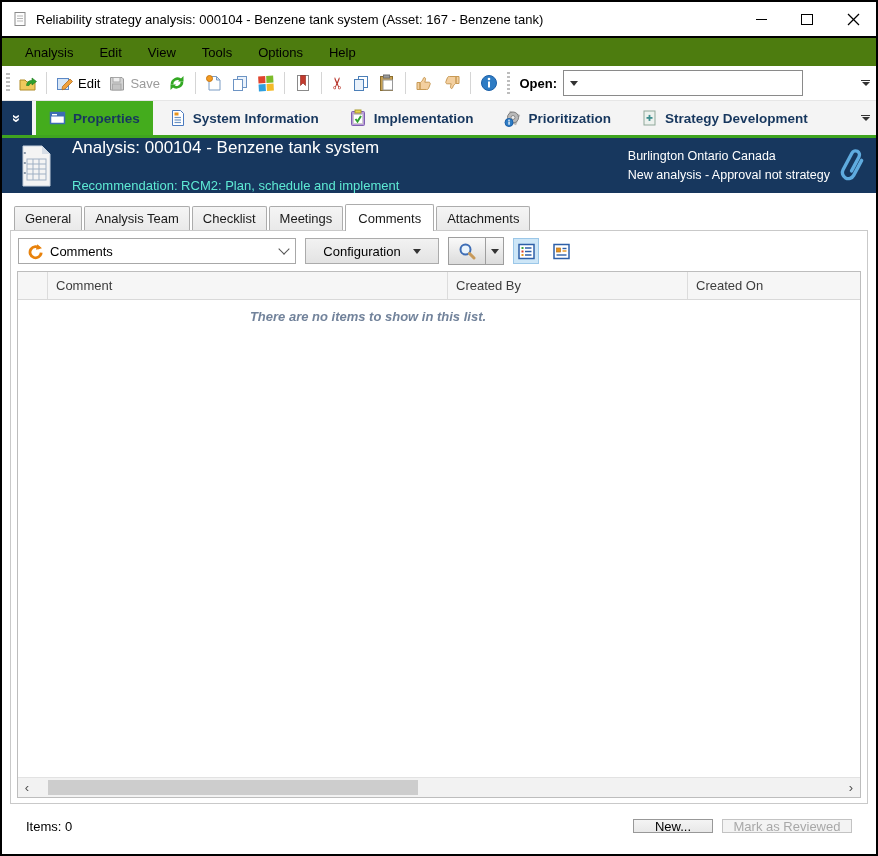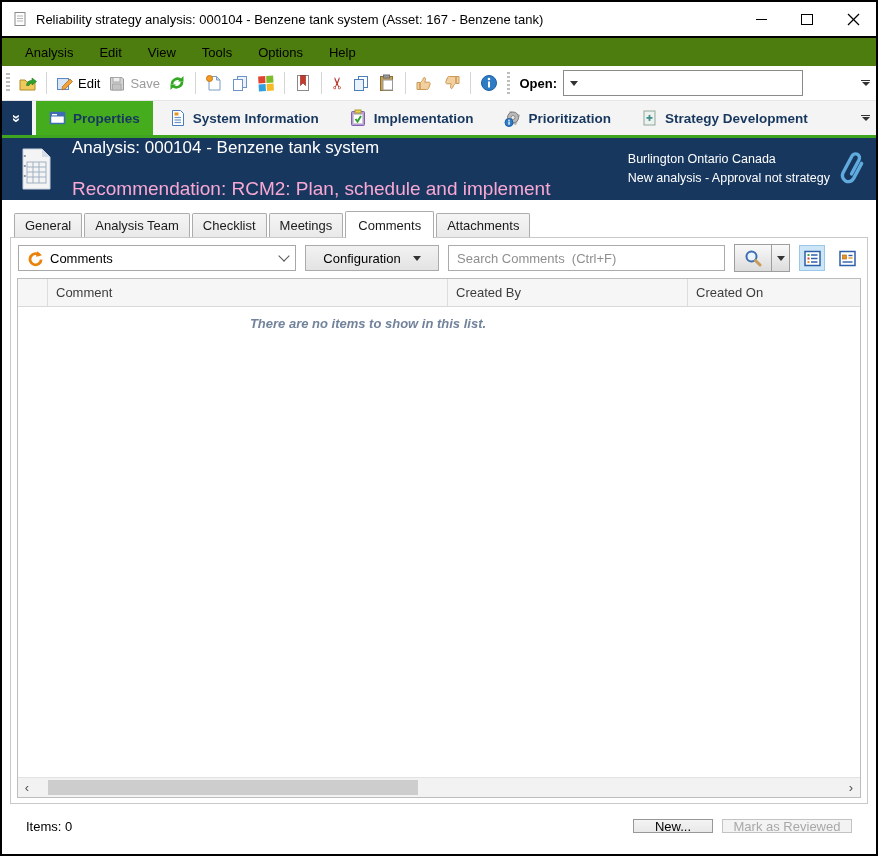--- a/index.html
+++ b/index.html
@@ -34,21 +34,21 @@
   
   .ribbon{flex:0 0 34px;display:flex;align-items:stretch;background:#f4f4f4;border-bottom:3px solid #3fa41f;}
   .collapse-btn{width:30px;background:#17375e;color:#fff;display:flex;align-items:center;justify-content:center;}
   .collapse-btn span{display:block;transform:rotate(90deg);font-weight:bold;font-size:15px;line-height:1;}
   .rtab{display:flex;align-items:center;gap:7px;padding:0 13px;font-weight:bold;font-size:13.5px;color:#17375e;margin-left:4px;}
   .rtab.selected{background:#44ac1d;margin-left:4px;}
   
   .banner{flex:0 0 53px;background:#17375e;color:#fff;display:flex;align-items:center;padding:0 8px 0 16px;}
   .banner-text{margin-left:18px;flex:1;min-width:0;}
   .banner-title{font-size:17px;}
-  .banner-sub{font-size:19px;color:#f9a8d4;margin-top:20px;}
+  .banner-sub{font-size:13px;color:#5eead4;margin-top:20px;}
   .banner-right{text-align:left;font-size:12.5px;line-height:1.5;margin-right:8px;white-space:nowrap;}
   .gapwhite{flex:0 0 9px;background:#fff;}
   
   .subtabs{flex:0 0 28px;display:flex;align-items:flex-end;padding-left:12px;background:#fff;position:relative;z-index:2;}
   .stab{padding:4px 10px 4px;border:1px solid #acacac;border-bottom:none;background:linear-gradient(#f5f5f5,#e9e9e9);
     margin-right:2px;border-radius:2px 2px 0 0;font-size:13px;color:#1a1a1a;}
   .stab.selected{background:#fff;padding:6px 12px 5px;margin-bottom:-1px;border-radius:2px 2px 0 0;}
   
   .panel{flex:1;margin:0 8px;border:1px solid #c9c9c9;background:#fff;display:flex;flex-direction:column;min-height:0;position:relative;z-index:1;}
   .panel-toolbar{flex:0 0 40px;display:flex;align-items:center;gap:9px;padding:0 7px;}
@@ -337,21 +337,20 @@
             <path d="M13.8 5.5 a5.6 5.6 0 1 0 1.4 4.2" stroke="#e8820c" stroke-width="2.8" fill="none"></path>
             <path d="M11.2 1.2 l4.8 4 -6 1.6 z" fill="#e8820c"></path>
           </svg>
         <span class="val">Comments</span>
         <span class="chev-thin"></span>
       </div>
       <div class="config-btn">
         <span>Configuration</span>
         <span class="tri-down"></span>
       </div>
-      <input class="search-input" type="text" placeholder="Search Comments  (Ctrl+F)" style="">
       <div class="mag-split">
         <div class="mag-main">
             <svg width="18" height="18">
               <circle cx="7.5" cy="7.5" r="5" stroke="#3e6db5" stroke-width="2" fill="#eaf4fc"></circle>
               <line x1="11.5" y1="11.5" x2="16" y2="16" stroke="#c89a5a" stroke-width="3" stroke-linecap="round"></line>
             </svg>
           </div>
         <div class="mag-drop">
             <span class="tri-down"></span>
           </div>

